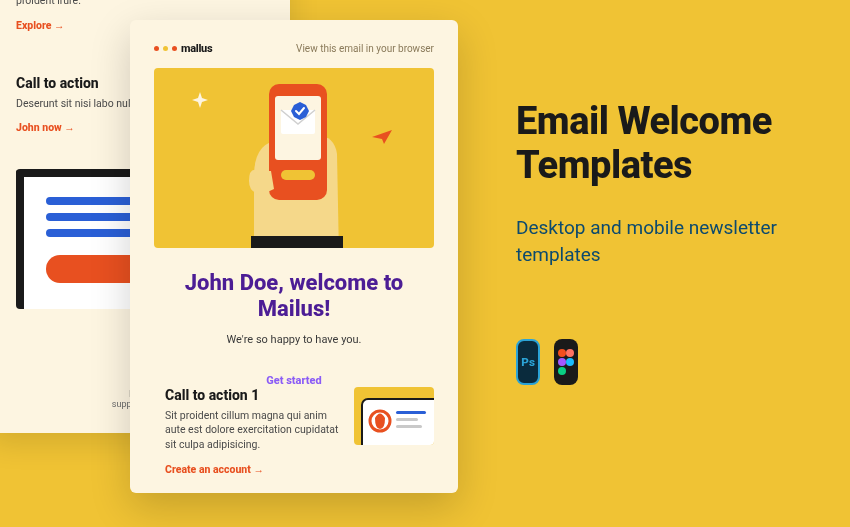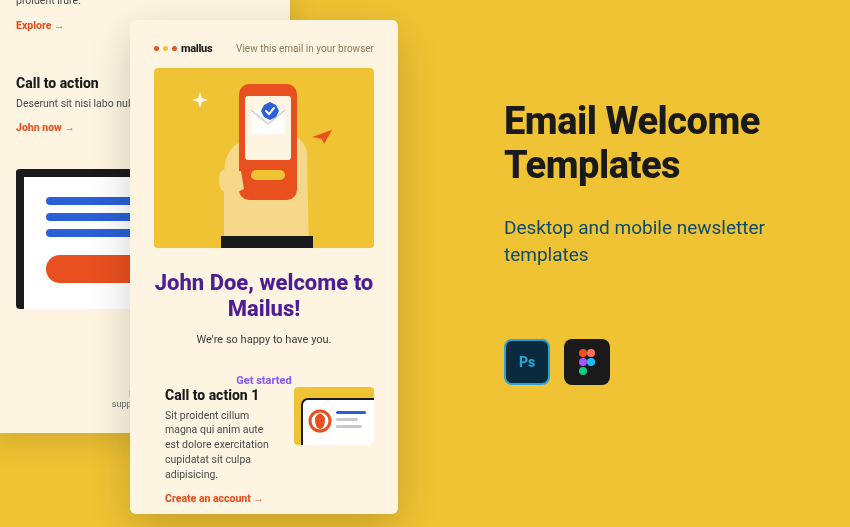--- a/index.html
+++ b/index.html
@@ -6,21 +6,21 @@
   body {
     width: 850px;
     height: 527px;
     background: #f0c334;
     font-family: -apple-system, BlinkMacSystemFont, "Segoe UI", Roboto, sans-serif;
     position: relative;
     overflow: hidden;
   }
   .right-panel {
     position: absolute;
-    left: 504px;
+    left: 516px;
     top: 100px;
     width: 300px;
   }
   .title {
     font-size: 38px;
     font-weight: 800;
     color: #1a1a1a;
     line-height: 1.15;
     letter-spacing: -0.5px;
   }
@@ -29,21 +29,21 @@
     font-size: 19px;
     color: #0c4a6e;
     line-height: 1.4;
   }
   .icons {
     margin-top: 70px;
     display: flex;
     gap: 14px;
   }
   .app-icon {
-    width: 46px;
+    width: 24px;
     height: 46px;
     border-radius: 8px;
     display: flex;
     align-items: center;
     justify-content: center;
   }
   .ps-icon { background: #0a2b3d; border: 2px solid #2ba3d6; }
   .figma-icon { background: #1a1a1a; }
 
   
@@ -90,25 +90,25 @@
     margin-top: 80px;
     font-size: 9px;
     color: #6a6a6a;
   }
 
   
   .card-front {
     position: absolute;
     left: 130px;
     top: 20px;
-    width: 268px;
+    width: 328px;
     background: #fdf5e1;
     border-radius: 6px;
     box-shadow: 0 14px 40px rgba(0,0,0,0.18);
-    padding: 20px 24px 8px;
+    padding: 20px 24px 16px;
   }
   .brand-row {
     display: flex;
     align-items: center;
     justify-content: space-between;
     height: 16px;
   }
   .brand { display: flex; align-items: center; gap: 4px; }
   .brand-dot { width: 5px; height: 5px; border-radius: 50%; }
   .brand-name { font-size: 11px; font-weight: 800; color: #1a1a1a; letter-spacing: -0.3px; }

